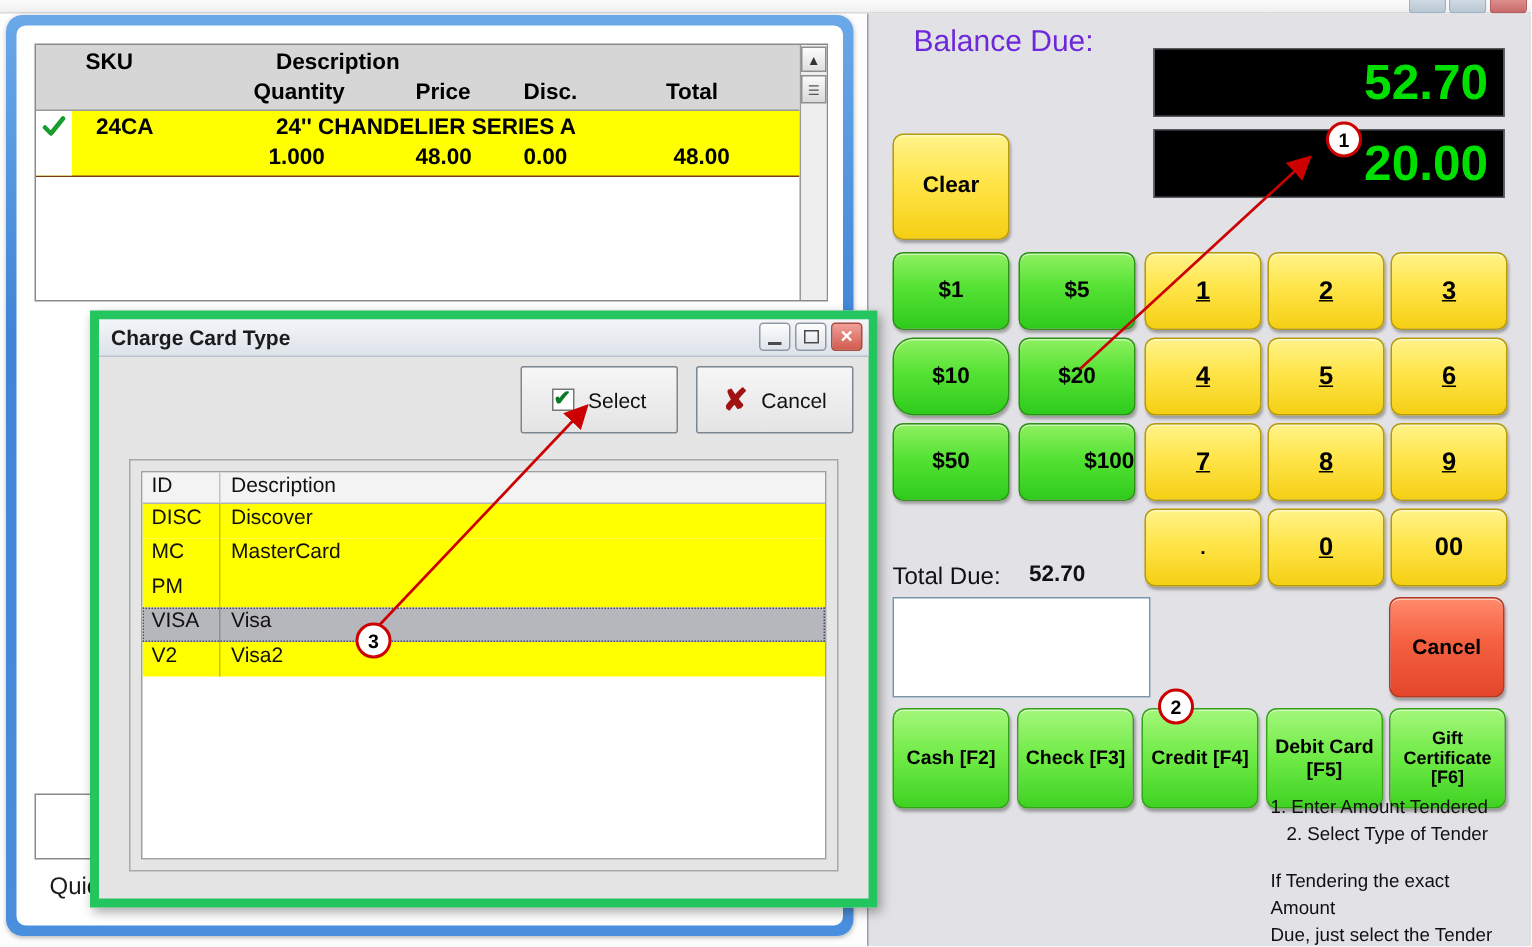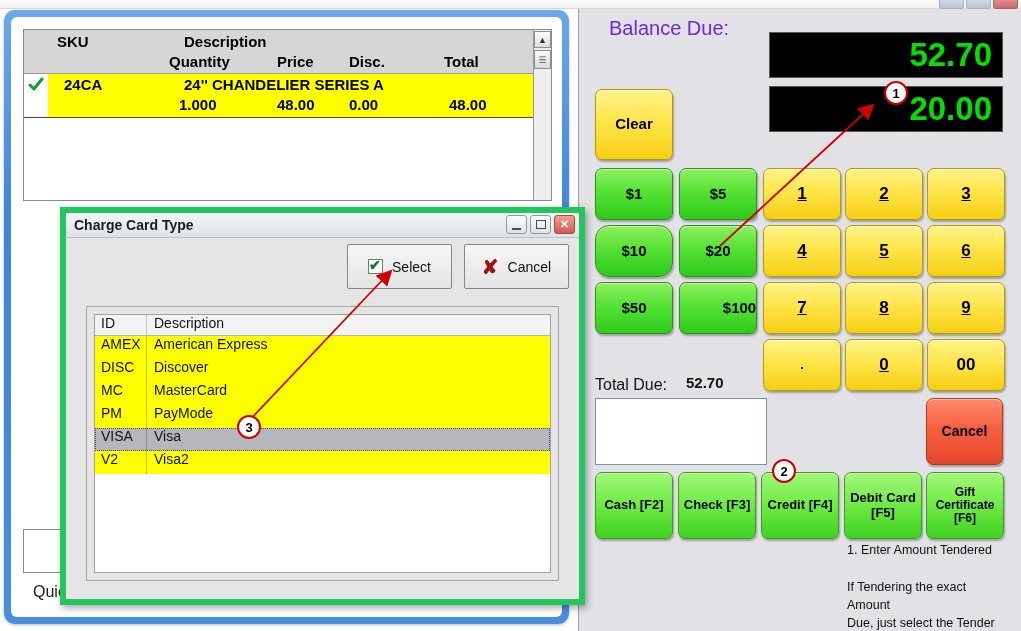--- a/index.html
+++ b/index.html
@@ -176,21 +176,21 @@
     position: absolute; left: 10px; top: 385px; width: 172px; height: 67px;
     background: #ffffff; border: 1px solid #7a94ae;
   }
 
   .btn-tender { font-size: 13px; font-weight: bold; }
   .btn-cancel-big { left: 341px; top: 385px; width: 77px; height: 67px; font-size: 14px; }
 
   .hint {
     position: absolute; left: 262px; font-size: 12.5px; color: #101010; line-height: 1.45;
   }
-  .hint-a { top: 528px; text-align: right; }
+  .hint-a { top: 516px; text-align: right; }
   .hint-b { top: 565px; }
 
   
   .dialog {
     position: absolute; left: 60px; top: 207px; width: 525px; height: 398px;
     background: #e5e5e5;
     border: 6px solid #22c55e;
     box-shadow: 2px 3px 7px rgba(0,0,0,.35);
   }
   .dlg-title {
@@ -396,20 +396,21 @@
       <div class="btn btn-green-lt btn-tender" style="left:93px;  top:459px; width:78px; height:67px;">Check [F3]</div>
       <div class="btn btn-green-lt btn-tender" style="left:176px; top:459px; width:78px; height:67px;">Credit [F4]</div>
       <div class="btn btn-green-lt btn-tender" style="left:259px; top:459px; width:78px; height:67px; white-space:pre-line;">Debit Card
 [F5]</div>
       <div class="btn btn-green-lt btn-tender" style="left:341px; top:459px; width:78px; height:67px; white-space:pre-line; font-size:12px;">Gift
 Certificate
 [F6]</div>
 
       <div class="hint hint-a">
         <div>1. Enter Amount Tendered</div>
+        <div>2. Select Type of Tender</div>
       </div>
       <div class="hint hint-b">
         <div>If Tendering the exact Amount</div>
         <div>Due, just select the Tender Type.</div>
       </div>
 
     </div>
   </div>
 
   <div class="dialog">
@@ -439,34 +440,29 @@
       </div>
 
       <div class="list-frame">
         <div class="list-inner">
           <div class="lst-head">
             <div class="col-id">ID</div>
             <div class="col-desc">Description</div>
           </div>
 
           <div class="lst-row">
-            <div class="col-id">AMEX</div>
-            <div class="col-desc">American Express</div>
-          </div>
-          <div class="lst-row">
             <div class="col-id">DISC</div>
             <div class="col-desc">Discover</div>
           </div>
           <div class="lst-row">
             <div class="col-id">MC</div>
             <div class="col-desc">MasterCard</div>
           </div>
           <div class="lst-row">
             <div class="col-id">PM</div>
-            <div class="col-desc">PayMode</div>
           </div>
           <div class="lst-row selected">
             <div class="col-id">VISA</div>
             <div class="col-desc">Visa</div>
           </div>
           <div class="lst-row">
             <div class="col-id">V2</div>
             <div class="col-desc">Visa2</div>
           </div>
 

